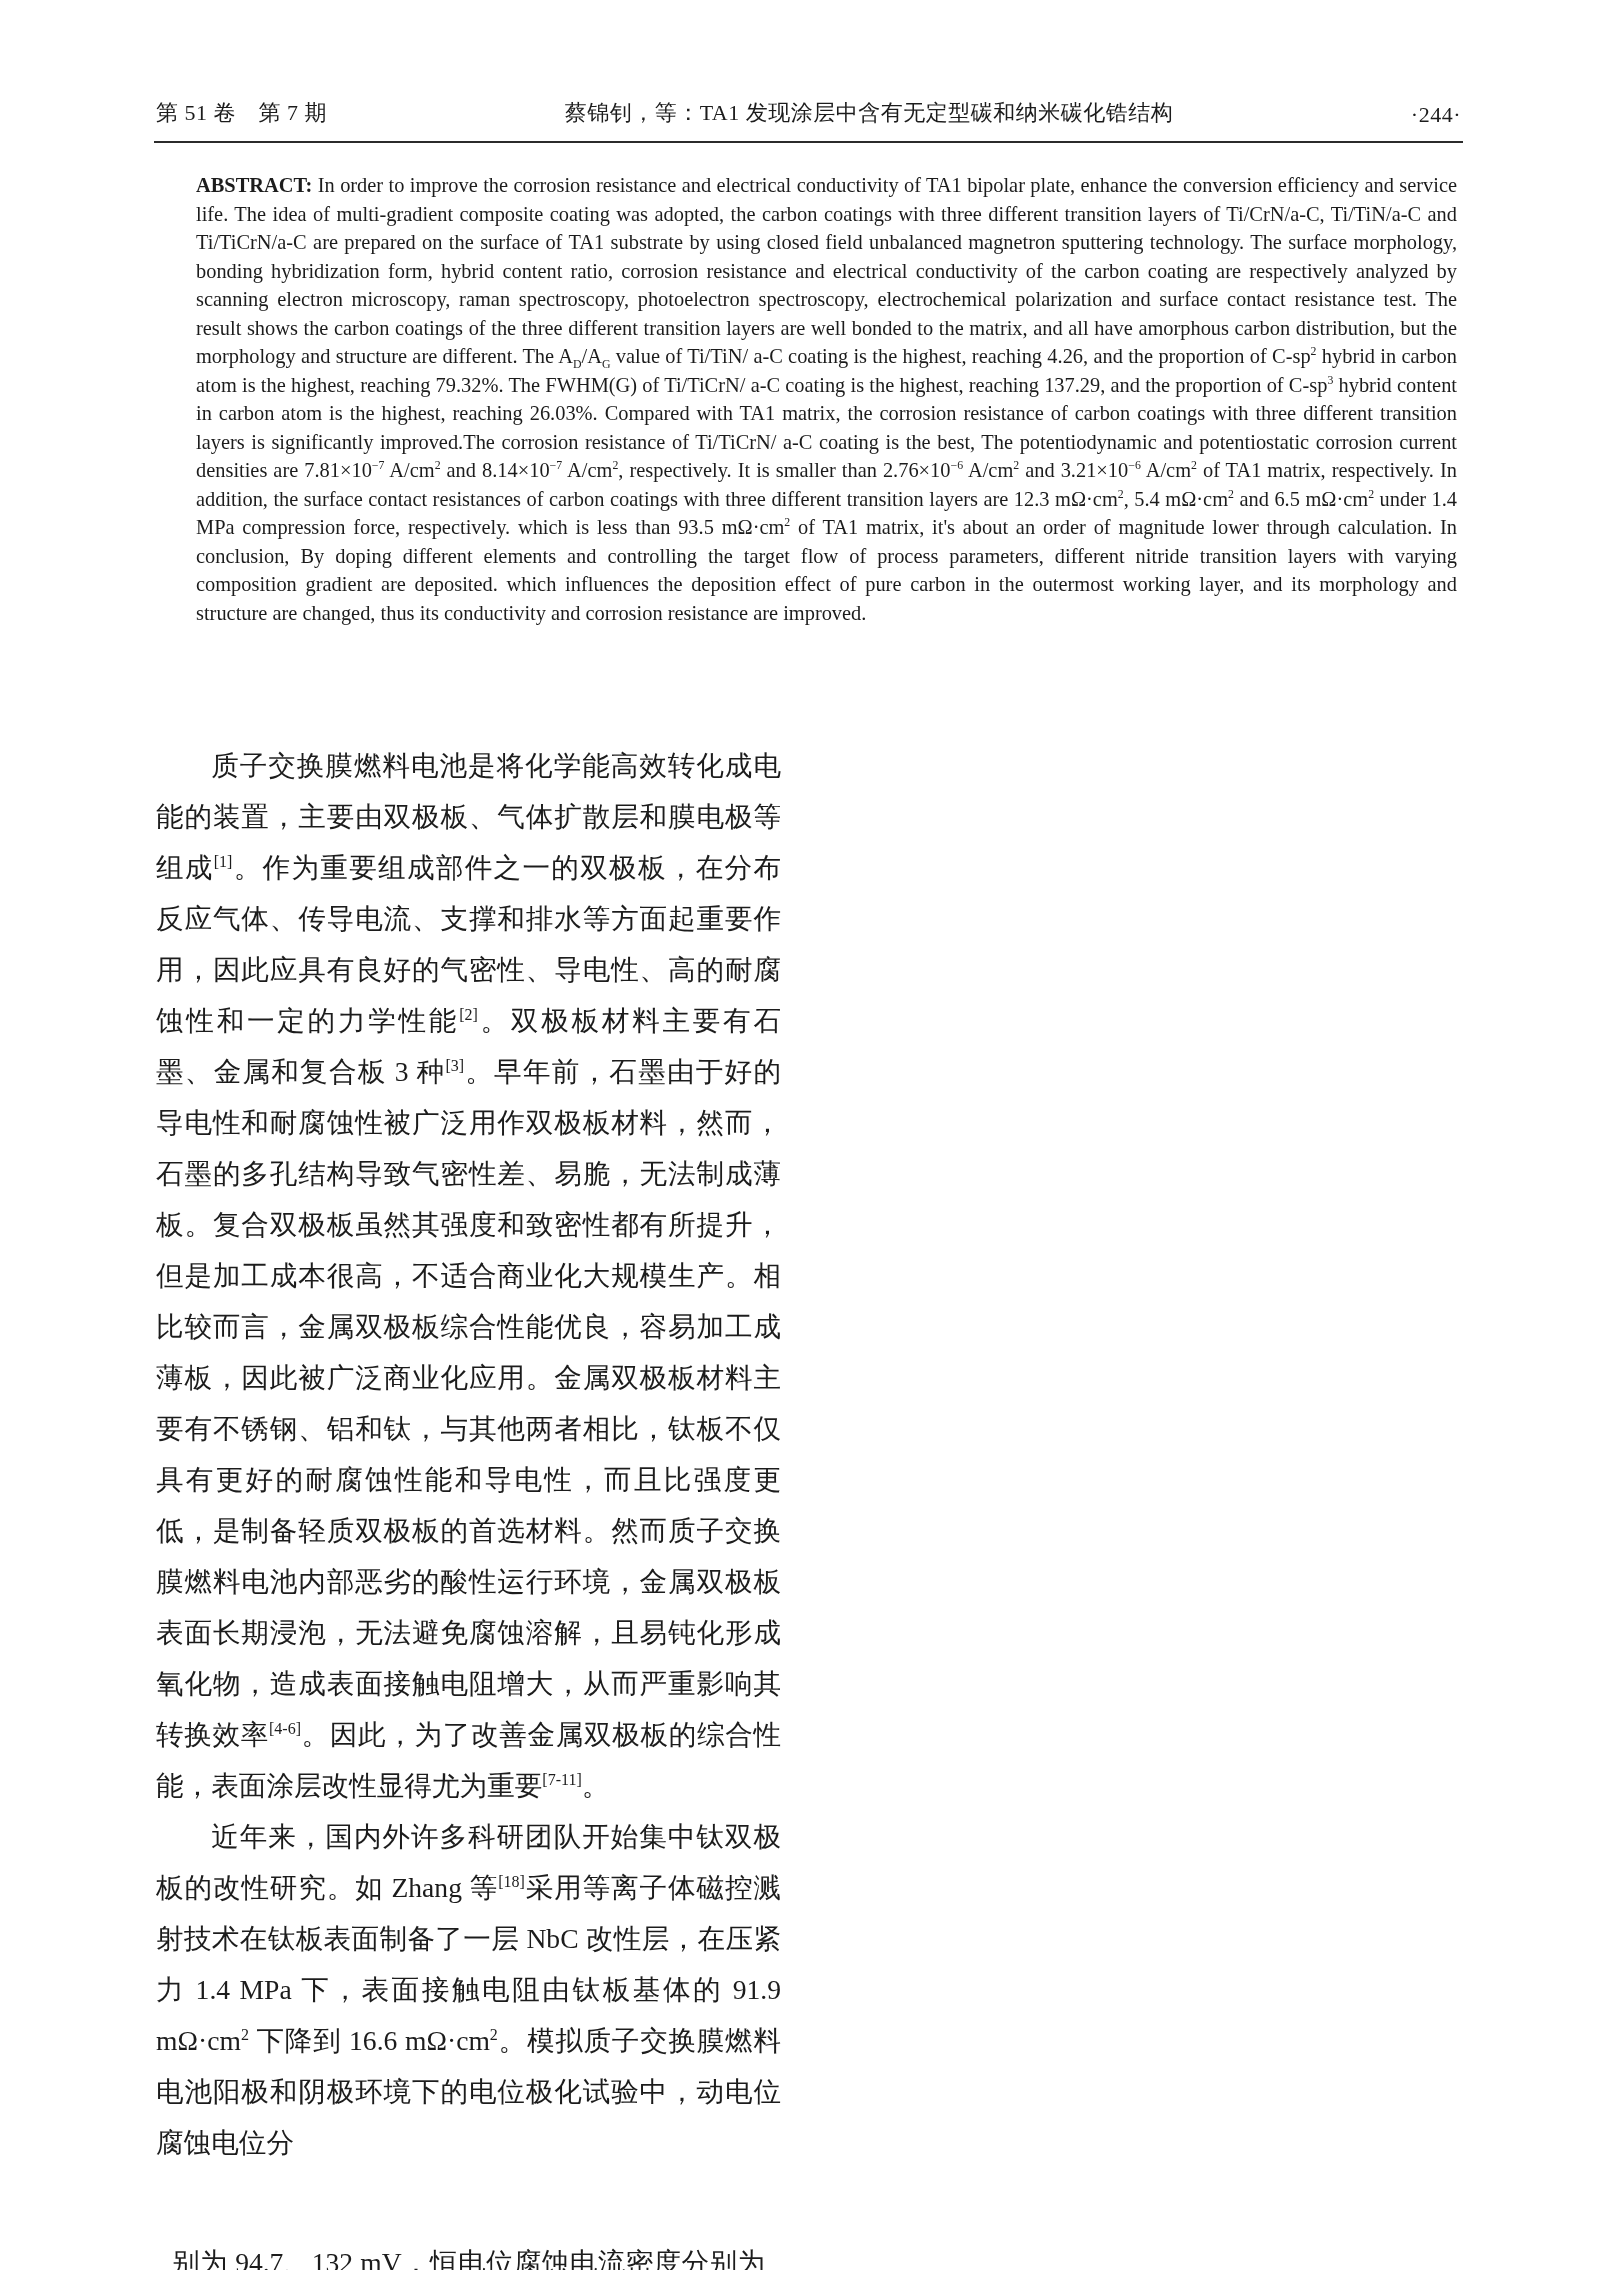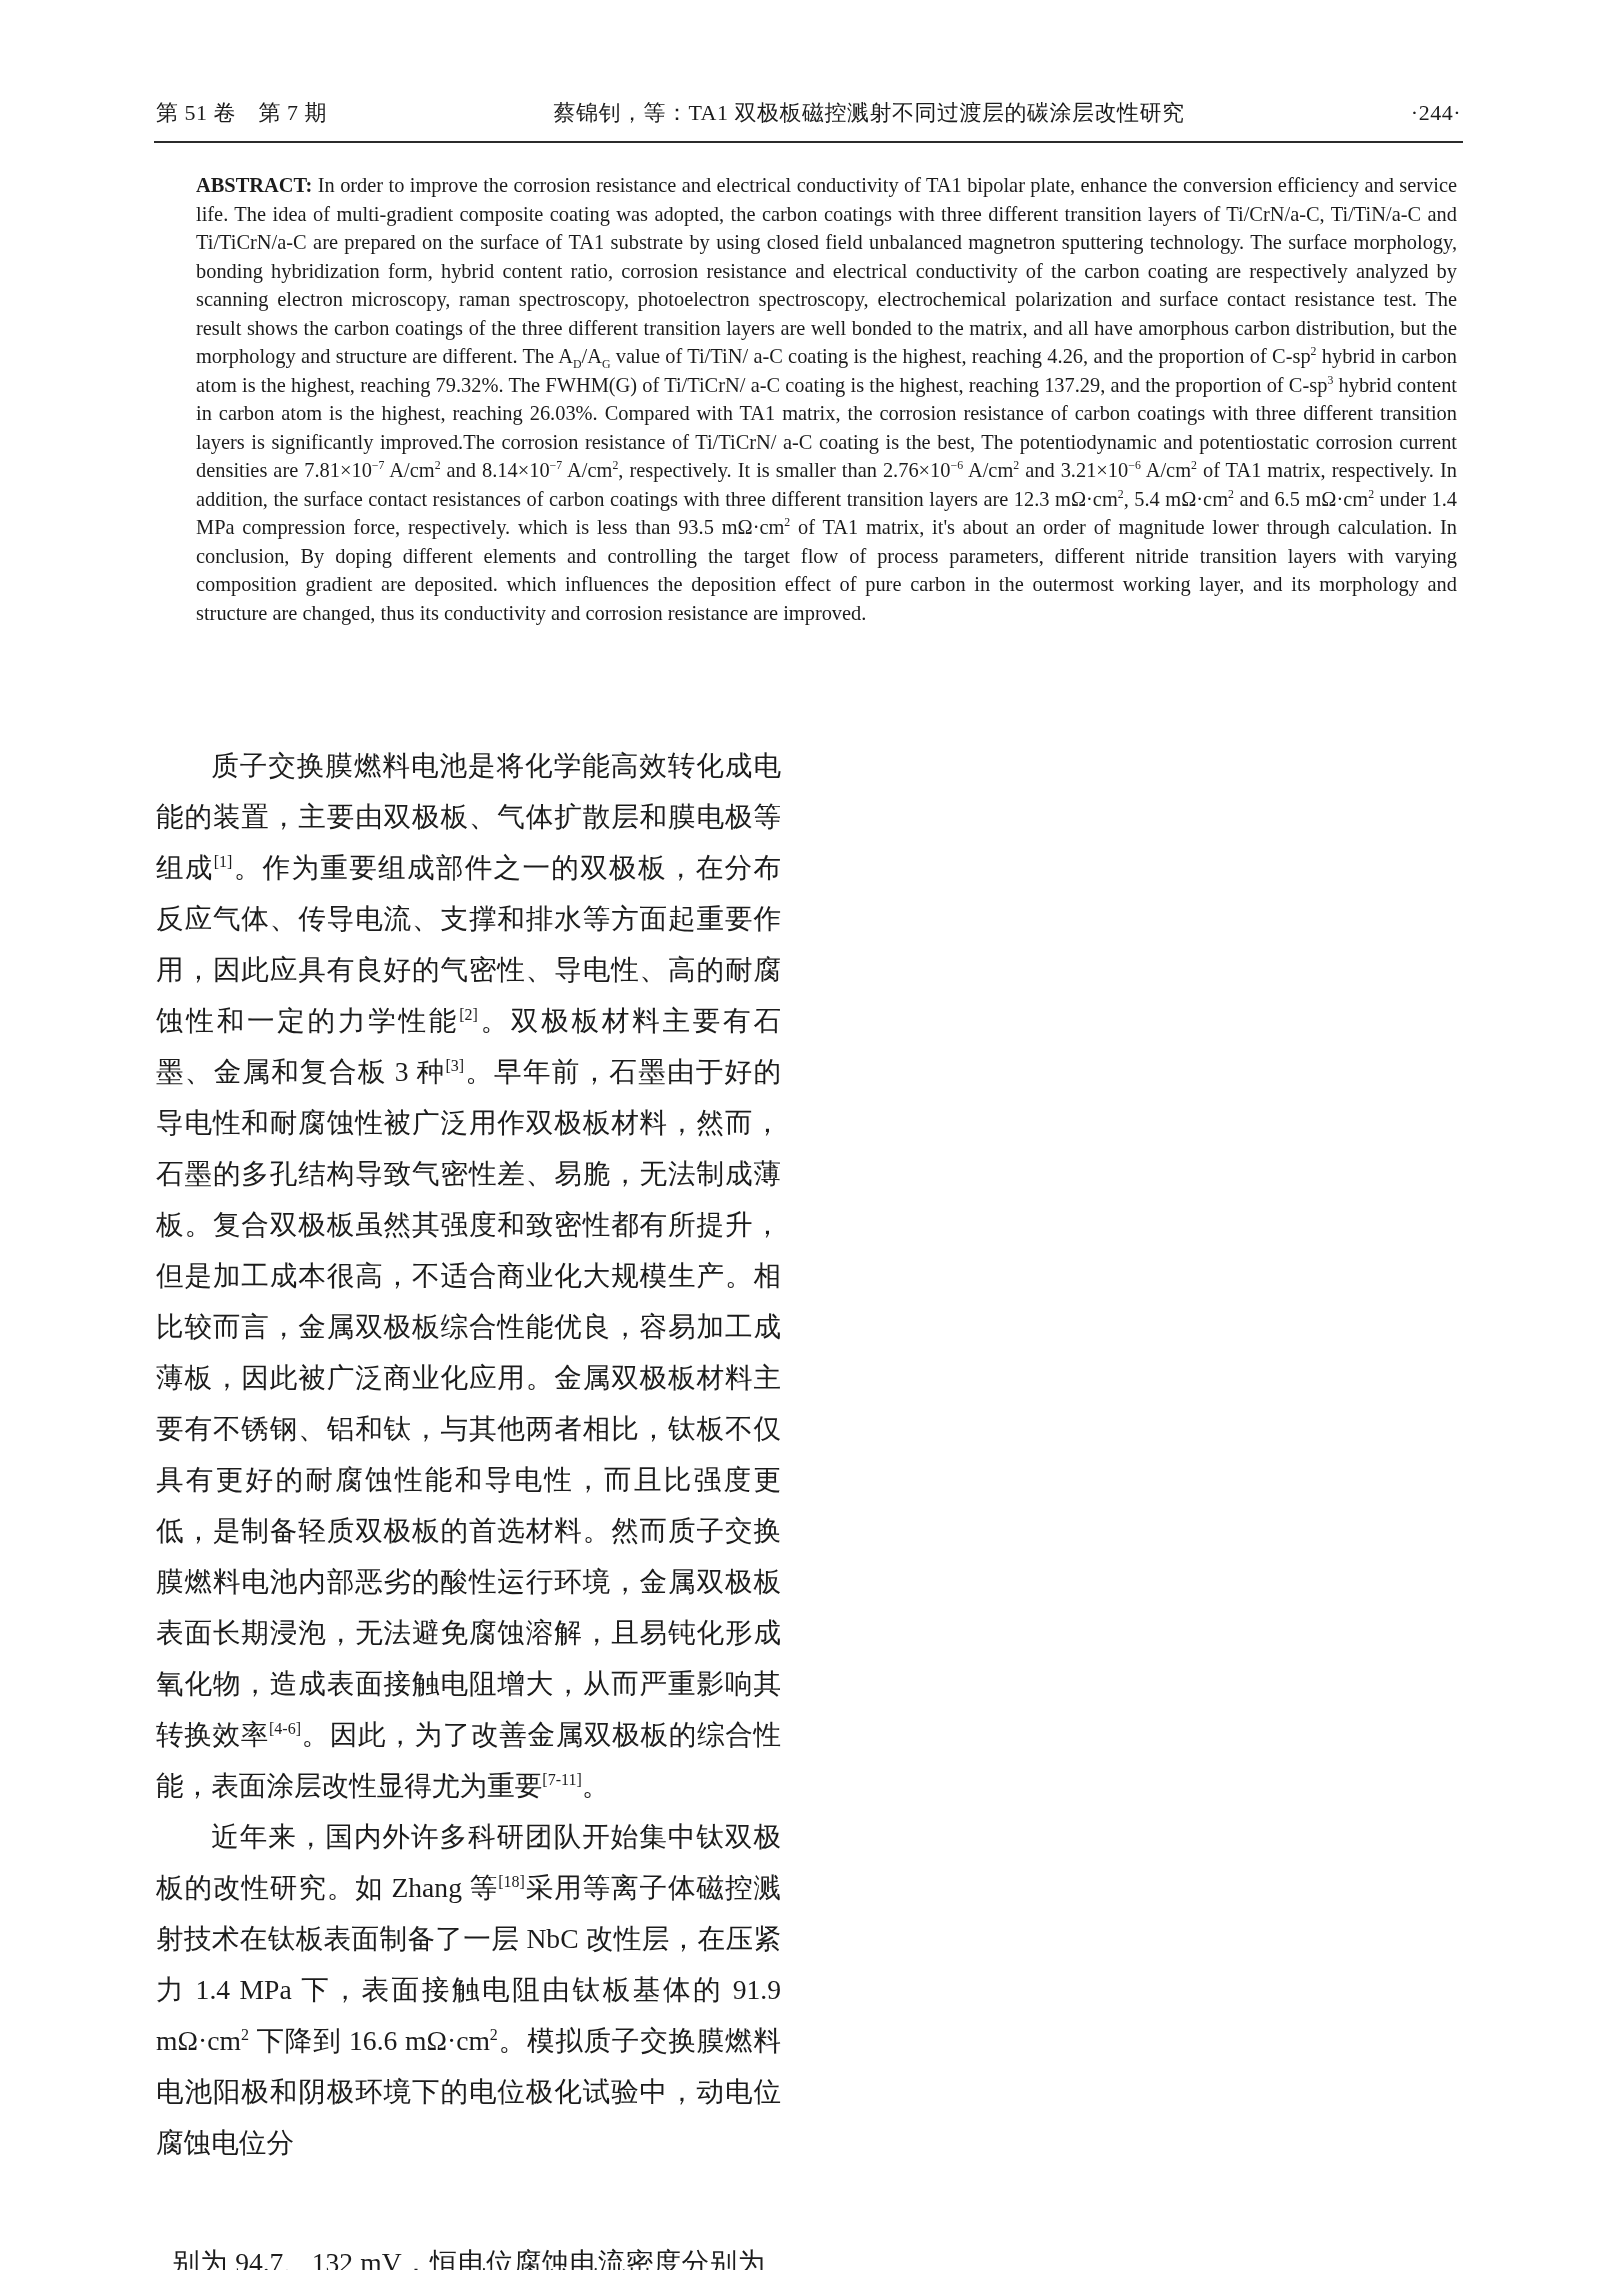--- a/index.html
+++ b/index.html
@@ -10,21 +10,21 @@
     height: 2270px;
     background: #ffffff;
     color: #1c1c1c;
     font-family: "Liberation Serif", "DejaVu Serif", serif;
     overflow: hidden;
   }
   .header {
     position: absolute;
     top: 98px; left: 156px; right: 156px;
     display: flex;
-    align-items: center;
+    align-items: flex-end;
     font-size: 22px;
     letter-spacing: 0.5px;
   }
   .header .vol { white-space: pre; }
   .header .title { flex: 1; text-align: center; }
   .rule {
     position: absolute;
     top: 141px; left: 154px; right: 154px;
     height: 0;
     border-top: 2.4px solid #2b2b2b;
@@ -55,21 +55,21 @@
   sup { font-size: 0.58em; line-height: 0; vertical-align: super; }
   sub { font-size: 0.58em; line-height: 0; vertical-align: sub; }
 </style>
 </head>
 <body>
 
 <div class="page">
 
   <div class="header">
     <span class="vol">第 51 卷　第 7 期</span>
-    <span class="title">蔡锦钊，等：TA1 双极板磁控溅射不同过渡层的碳涂层改性研究</span>
+    <span class="title">蔡锦钊，等：TA1 发现涂层中含有无定型碳和纳米碳化锆结构</span>
     <span class="pageno">·244·</span>
   </div>
 
   <div class="rule"></div>
 
   <div class="abstract-block">
     <p><span class="lbl">ABSTRACT:</span> <span>In order to improve the corrosion resistance and electrical conductivity of TA1 bipolar plate, enhance the conversion efficiency and service life. The idea of multi-gradient composite coating was adopted, the carbon coatings with three different transition layers of Ti/CrN/a-C, Ti/TiN/a-C and Ti/TiCrN/a-C are prepared on the surface of TA1 substrate by using closed field unbalanced magnetron sputtering technology. The surface morphology, bonding hybridization form, hybrid content ratio, corrosion resistance and electrical conductivity of the carbon coating are respectively analyzed by scanning electron microscopy, raman spectroscopy, photoelectron spectroscopy, electrochemical polarization and surface contact resistance test. The result shows the carbon coatings of the three different transition layers are well bonded to the matrix, and all have amorphous carbon distribution, but the morphology and structure are different. The A<sub>D</sub>/A<sub>G</sub> value of Ti/TiN/ a-C coating is the highest, reaching 4.26, and the proportion of C-sp<sup>2</sup> hybrid in carbon atom is the highest, reaching 79.32%. The FWHM(G) of Ti/TiCrN/ a-C coating is the highest, reaching 137.29, and the proportion of C-sp<sup>3</sup> hybrid content in carbon atom is the highest, reaching 26.03%. Compared with TA1 matrix, the corrosion resistance of carbon coatings with three different transition layers is significantly improved.The corrosion resistance of Ti/TiCrN/ a-C coating is the best, The potentiodynamic and potentiostatic corrosion current densities are 7.81×10<sup>−7</sup> A/cm<sup>2</sup> and 8.14×10<sup>−7</sup> A/cm<sup>2</sup>, respectively. It is smaller than 2.76×10<sup>−6</sup> A/cm<sup>2</sup> and 3.21×10<sup>−6</sup> A/cm<sup>2</sup> of TA1 matrix, respectively. In addition, the surface contact resistances of carbon coatings with three different transition layers are 12.3 mΩ·cm<sup>2</sup>, 5.4 mΩ·cm<sup>2</sup> and 6.5 mΩ·cm<sup>2</sup> under 1.4 MPa compression force, respectively. which is less than 93.5 mΩ·cm<sup>2</sup> of TA1 matrix, it's about an order of magnitude lower through calculation. In conclusion, By doping different elements and controlling the target flow of process parameters, different nitride transition layers with varying composition gradient are deposited. which influences the deposition effect of pure carbon in the outermost working layer, and its morphology and structure are changed, thus its conductivity and corrosion resistance are improved.</span></p>
   </div>
 
   <div class="body-cols">

